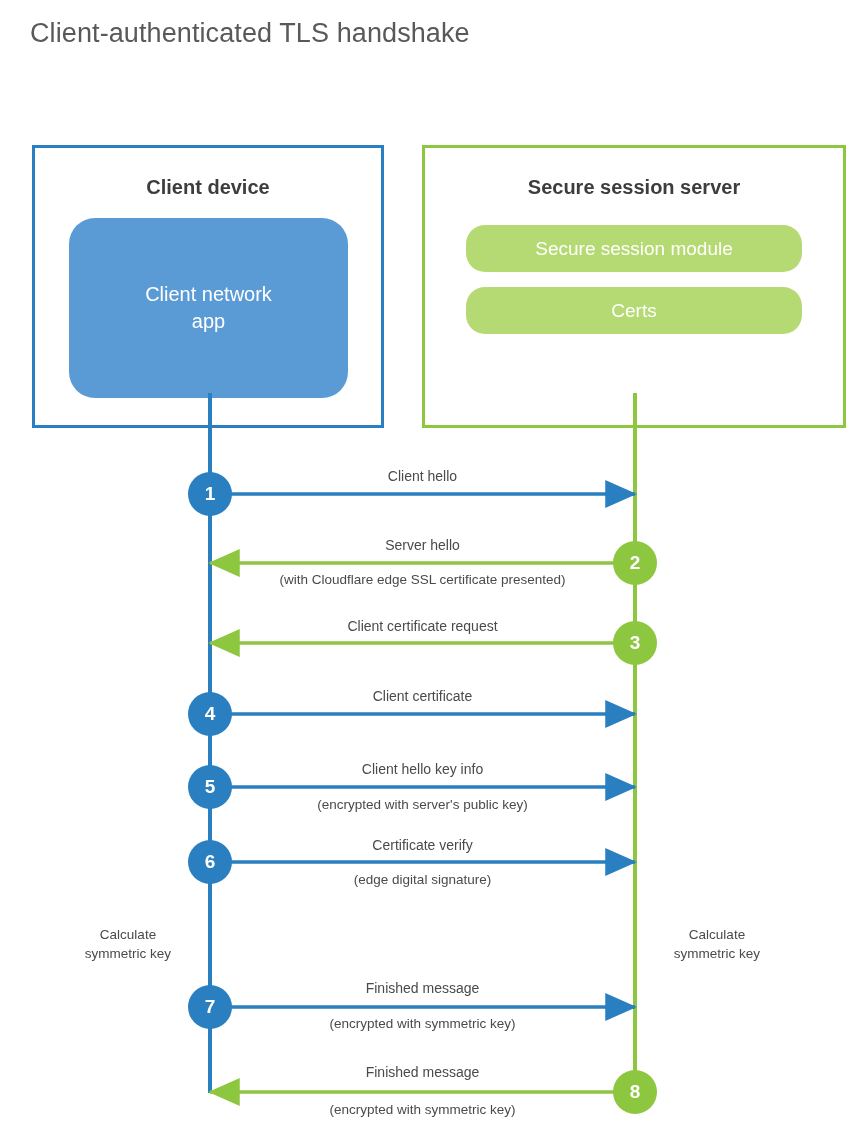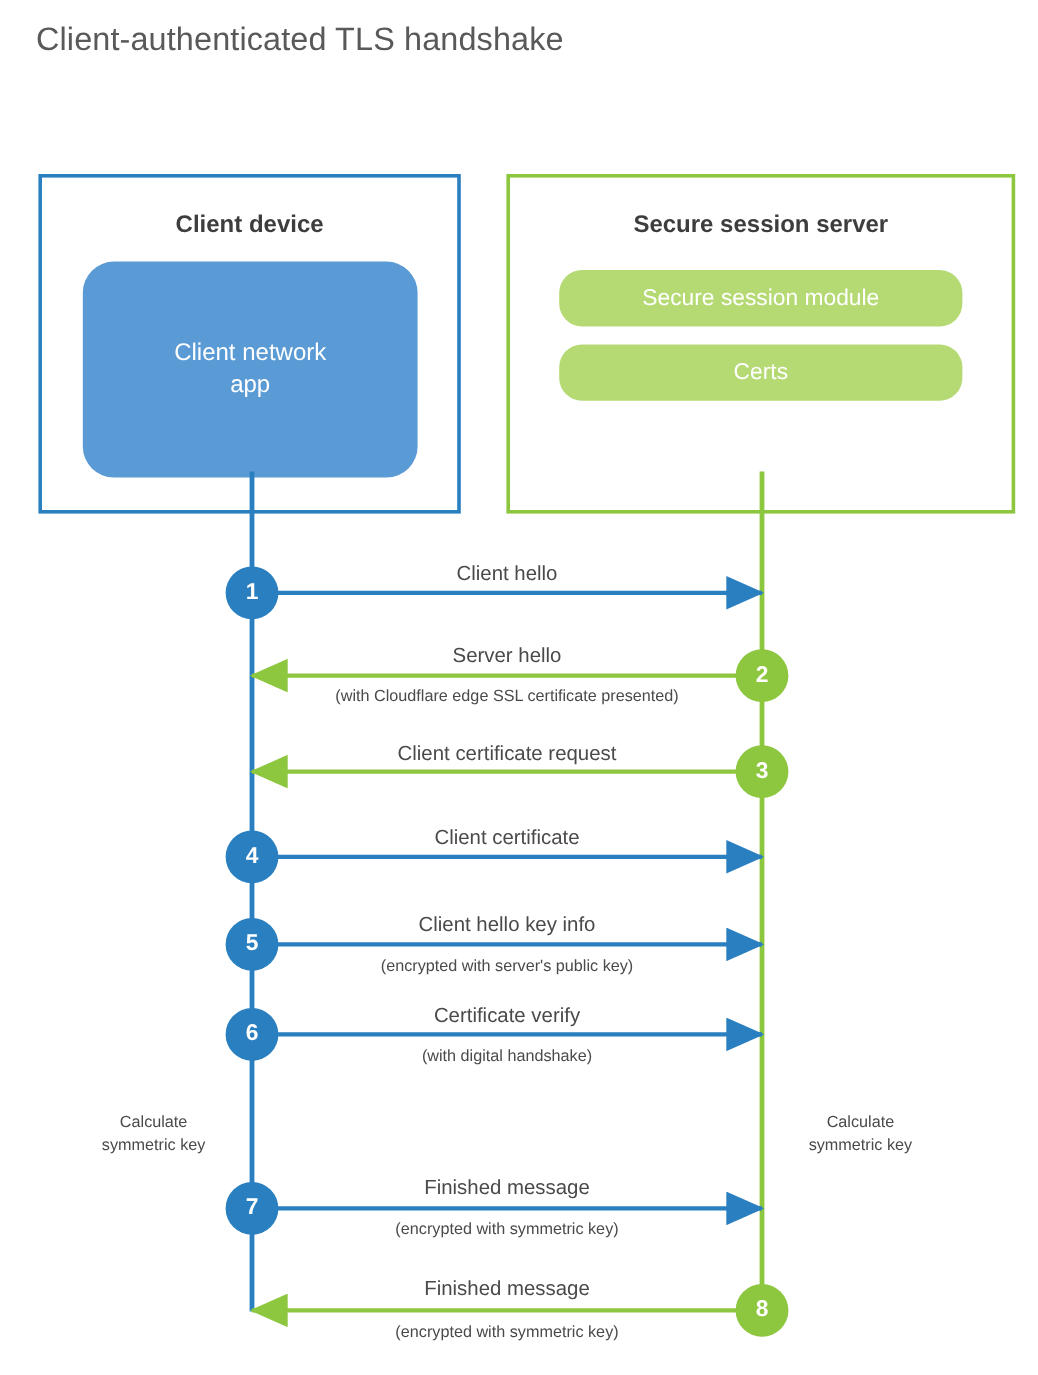--- a/index.html
+++ b/index.html
@@ -128,21 +128,21 @@
     font-size: 19px;
     font-weight: bold;
   }
   .step-circle.client { background: #2a7fc0; }
   .step-circle.server { background: #8dc63f; }
 
   
   .msg-label {
     position: absolute;
     text-align: center;
-    font-size: 17px;
+    font-size: 14px;
     color: #4a4a4a;
     white-space: nowrap;
     transform: translateX(-50%);
   }
   .msg-sub {
     position: absolute;
     text-align: center;
     font-size: 13.5px;
     color: #4a4a4a;
     white-space: nowrap;
@@ -221,21 +221,21 @@
       <div class="msg-sub" style="left: 422.5px; top: 572px;">(with Cloudflare edge SSL certificate presented)</div>
       <div class="step-circle server" style="left: 635px; top: 643px;">3</div>
       <div class="msg-label" style="left: 422.5px; top: 618px;">Client certificate request</div>
       <div class="step-circle client" style="left: 210px; top: 714px;">4</div>
       <div class="msg-label" style="left: 422.5px; top: 688px;">Client certificate</div>
       <div class="step-circle client" style="left: 210px; top: 787px;">5</div>
       <div class="msg-label" style="left: 422.5px; top: 761px;">Client hello key info</div>
       <div class="msg-sub" style="left: 422.5px; top: 797px;">(encrypted with server's public key)</div>
       <div class="step-circle client" style="left: 210px; top: 862px;">6</div>
       <div class="msg-label" style="left: 422.5px; top: 837px;">Certificate verify</div>
-      <div class="msg-sub" style="left: 422.5px; top: 872px;">(with digital handshake)</div>
+      <div class="msg-sub" style="left: 422.5px; top: 872px;">(edge digital signature)</div>
       <div class="step-circle client" style="left: 210px; top: 1007px;">7</div>
       <div class="msg-label" style="left: 422.5px; top: 980px;">Finished message</div>
       <div class="msg-sub" style="left: 422.5px; top: 1016px;">(encrypted with symmetric key)</div>
       <div class="step-circle server" style="left: 635px; top: 1092px;">8</div>
       <div class="msg-label" style="left: 422.5px; top: 1064px;">Finished message</div>
       <div class="msg-sub" style="left: 422.5px; top: 1102px;">(encrypted with symmetric key)</div>
     </div>
 
 
   <div class="side-note centered" id="note-client-calc" style="left:128px; top:925px; width:160px;">Calculate<br>symmetric key</div>

